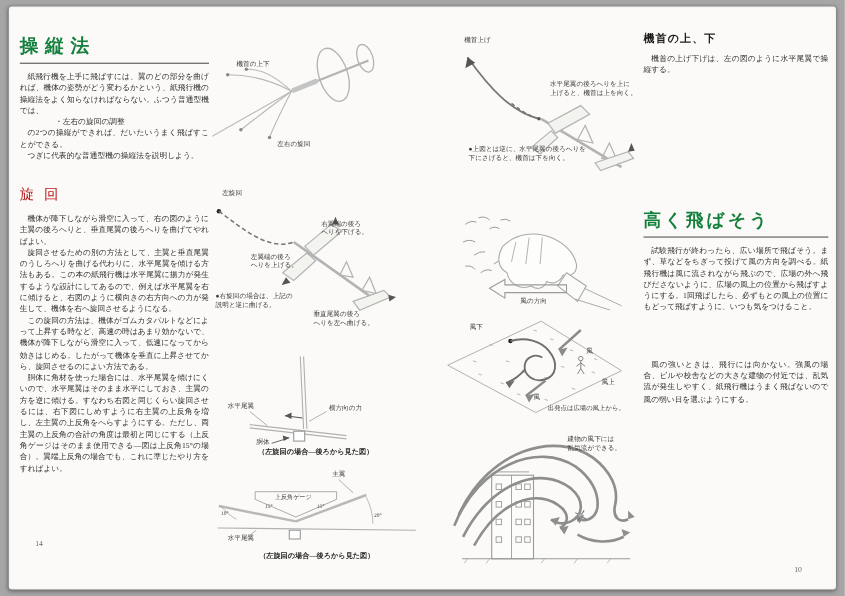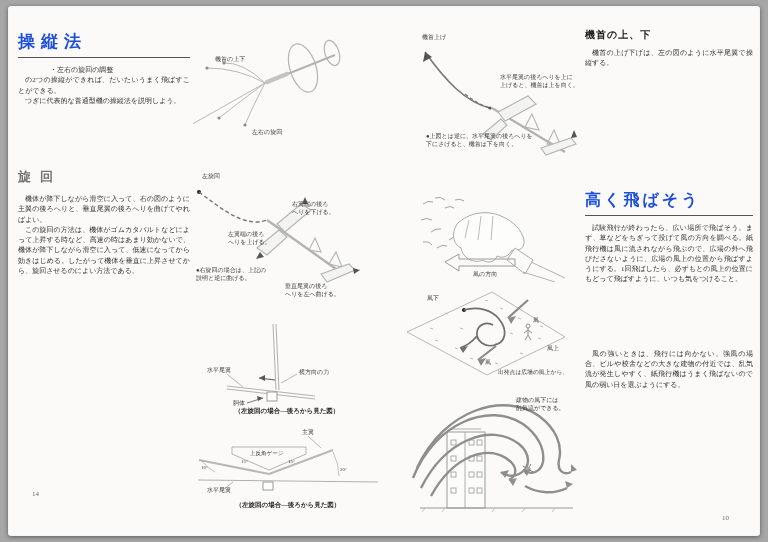--- a/index.html
+++ b/index.html
@@ -2,55 +2,58 @@
 <html><head>
 <meta charset="utf-8">
 <style>
   *{margin:0;padding:0;box-sizing:border-box}
   html,body{width:768px;height:542px;overflow:hidden}
   body{background:#a6a6a6;font-family:"Liberation Serif","DejaVu Serif",serif;position:relative}
   .book{position:absolute;left:8px;top:6px;width:752px;height:530px;background:#fbfaf8;border-radius:3px;
         box-shadow:0 1px 4px rgba(0,0,0,.45), inset 0 0 3px rgba(0,0,0,.06)}
   .textcol{position:absolute;width:172px}
   .textcol-r{position:absolute;width:168px}
-  .h-main{font-size:17px;font-weight:bold;letter-spacing:6px;color:#1d4ed8;border-bottom:1px solid #555;
+  .h-main{font-size:17px;font-weight:bold;letter-spacing:6px;color:#15803d;border-bottom:1px solid #555;
           padding-bottom:4px;margin-bottom:7px;white-space:nowrap}
-  .h-sub{font-size:13px;font-weight:bold;letter-spacing:9px;color:#737373;margin-bottom:8px}
+  .h-sub{font-size:13px;font-weight:normal;letter-spacing:9px;color:#b91c1c;margin-bottom:8px}
   .h-small{font-size:10px;font-weight:bold;letter-spacing:1px;color:#1b1b1b;margin-bottom:6px}
   .bodytext p{font-size:7px;line-height:10.3px;color:#2e2e2e;text-align:justify;text-indent:1em}
   .bullets p{text-indent:0;padding-left:32px;text-align:left}
-  .gap-top{margin-top:64px}
+  .gap-top{margin-top:42px}
   .diagram{position:absolute}
   .diagram svg{position:absolute;left:0;top:0}
   .dlabel{position:absolute;font-size:6px;line-height:8px;color:#3a3a3a;white-space:pre-line}
   .dlabel.nw{white-space:nowrap}
   .dcaption{position:absolute;left:0;right:0;text-align:center;font-size:6.5px;font-weight:bold;color:#262626;white-space:nowrap}
   .pagenum{position:absolute;font-size:7px;color:#6a6a6a}
 </style>
 </head>
 <body>
 
 <div class="book">
 
   <div class="textcol" style="left:10px;top:24px">
     <div class="h-main">操縦法</div>
     <div class="bodytext">
+      <p>紙飛行機を上手に飛ばすには、翼のどの部分を曲げれば、機体の姿勢がどう変わるかという、紙飛行機の操縦法をよく知らなければならない。ふつう普通型機では、</p>
       <div class="bullets">
         <p>・左右の旋回の調整</p>
       </div>
       <p>の2つの操縦ができれば、だいたいうまく飛ばすことができる。</p>
       <p>つぎに代表的な普通型機の操縦法を説明しよう。</p>
     </div>
   </div>
 
   <div class="textcol" style="left:10px;top:162px">
     <div class="h-sub">旋回</div>
     <div class="bodytext">
       <p>機体が降下しながら滑空に入って、右の図のように主翼の後ろへりと、垂直尾翼の後ろへりを曲げてやればよい。</p>
+      <p>旋回させるための別の方法として、主翼と垂直尾翼のうしろへりを曲げる代わりに、水平尾翼を傾ける方法もある。この本の紙飛行機は水平尾翼に揚力が発生するような設計にしてあるので、例えば水平尾翼を右に傾けると、右図のように横向きの右方向への力が発生して、機体を右へ旋回させるようになる。</p>
       <p>この旋回の方法は、機体がゴムカタパルトなどによって上昇する時など、高速の時はあまり効かないで、機体が降下しながら滑空に入って、低速になってから効きはじめる。したがって機体を垂直に上昇させてから、旋回させるのによい方法である。</p>
+      <p>胴体に角材を使った場合には、水平尾翼を傾けにくいので、水平尾翼はそのまま水平にしておき、主翼の方を逆に傾ける。すなわち右図と同じくらい旋回させるには、右下図にしめすように右主翼の上反角を増し、左主翼の上反角をへらすようにする。ただし、両主翼の上反角の合計の角度は最初と同じにする（上反角ゲージはそのまま使用できる―図は上反角15°の場合）。翼端上反角の場合でも、これに準じたやり方をすればよい。</p>
     </div>
   </div>
 
   <figure class="diagram" style="left:185px;top:22px;width:190px;height:135px">
     <svg width="190" height="135" viewBox="0 0 190 135">
       <path d="M72,55 Q45,40 14,40" stroke="#b8b8b8" fill="none" stroke-width="1"></path>
       <path d="M72,55 Q50,34 31,35" stroke="#b8b8b8" fill="none" stroke-width="1"></path>
       <path d="M72,55 Q45,75 26,90" stroke="#b8b8b8" fill="none" stroke-width="1"></path>
       <path d="M72,55 Q58,82 52,97" stroke="#b8b8b8" fill="none" stroke-width="1"></path>
       <path d="M72,55 L-4,98" stroke="#b8b8b8" fill="none" stroke-width="1"></path>

